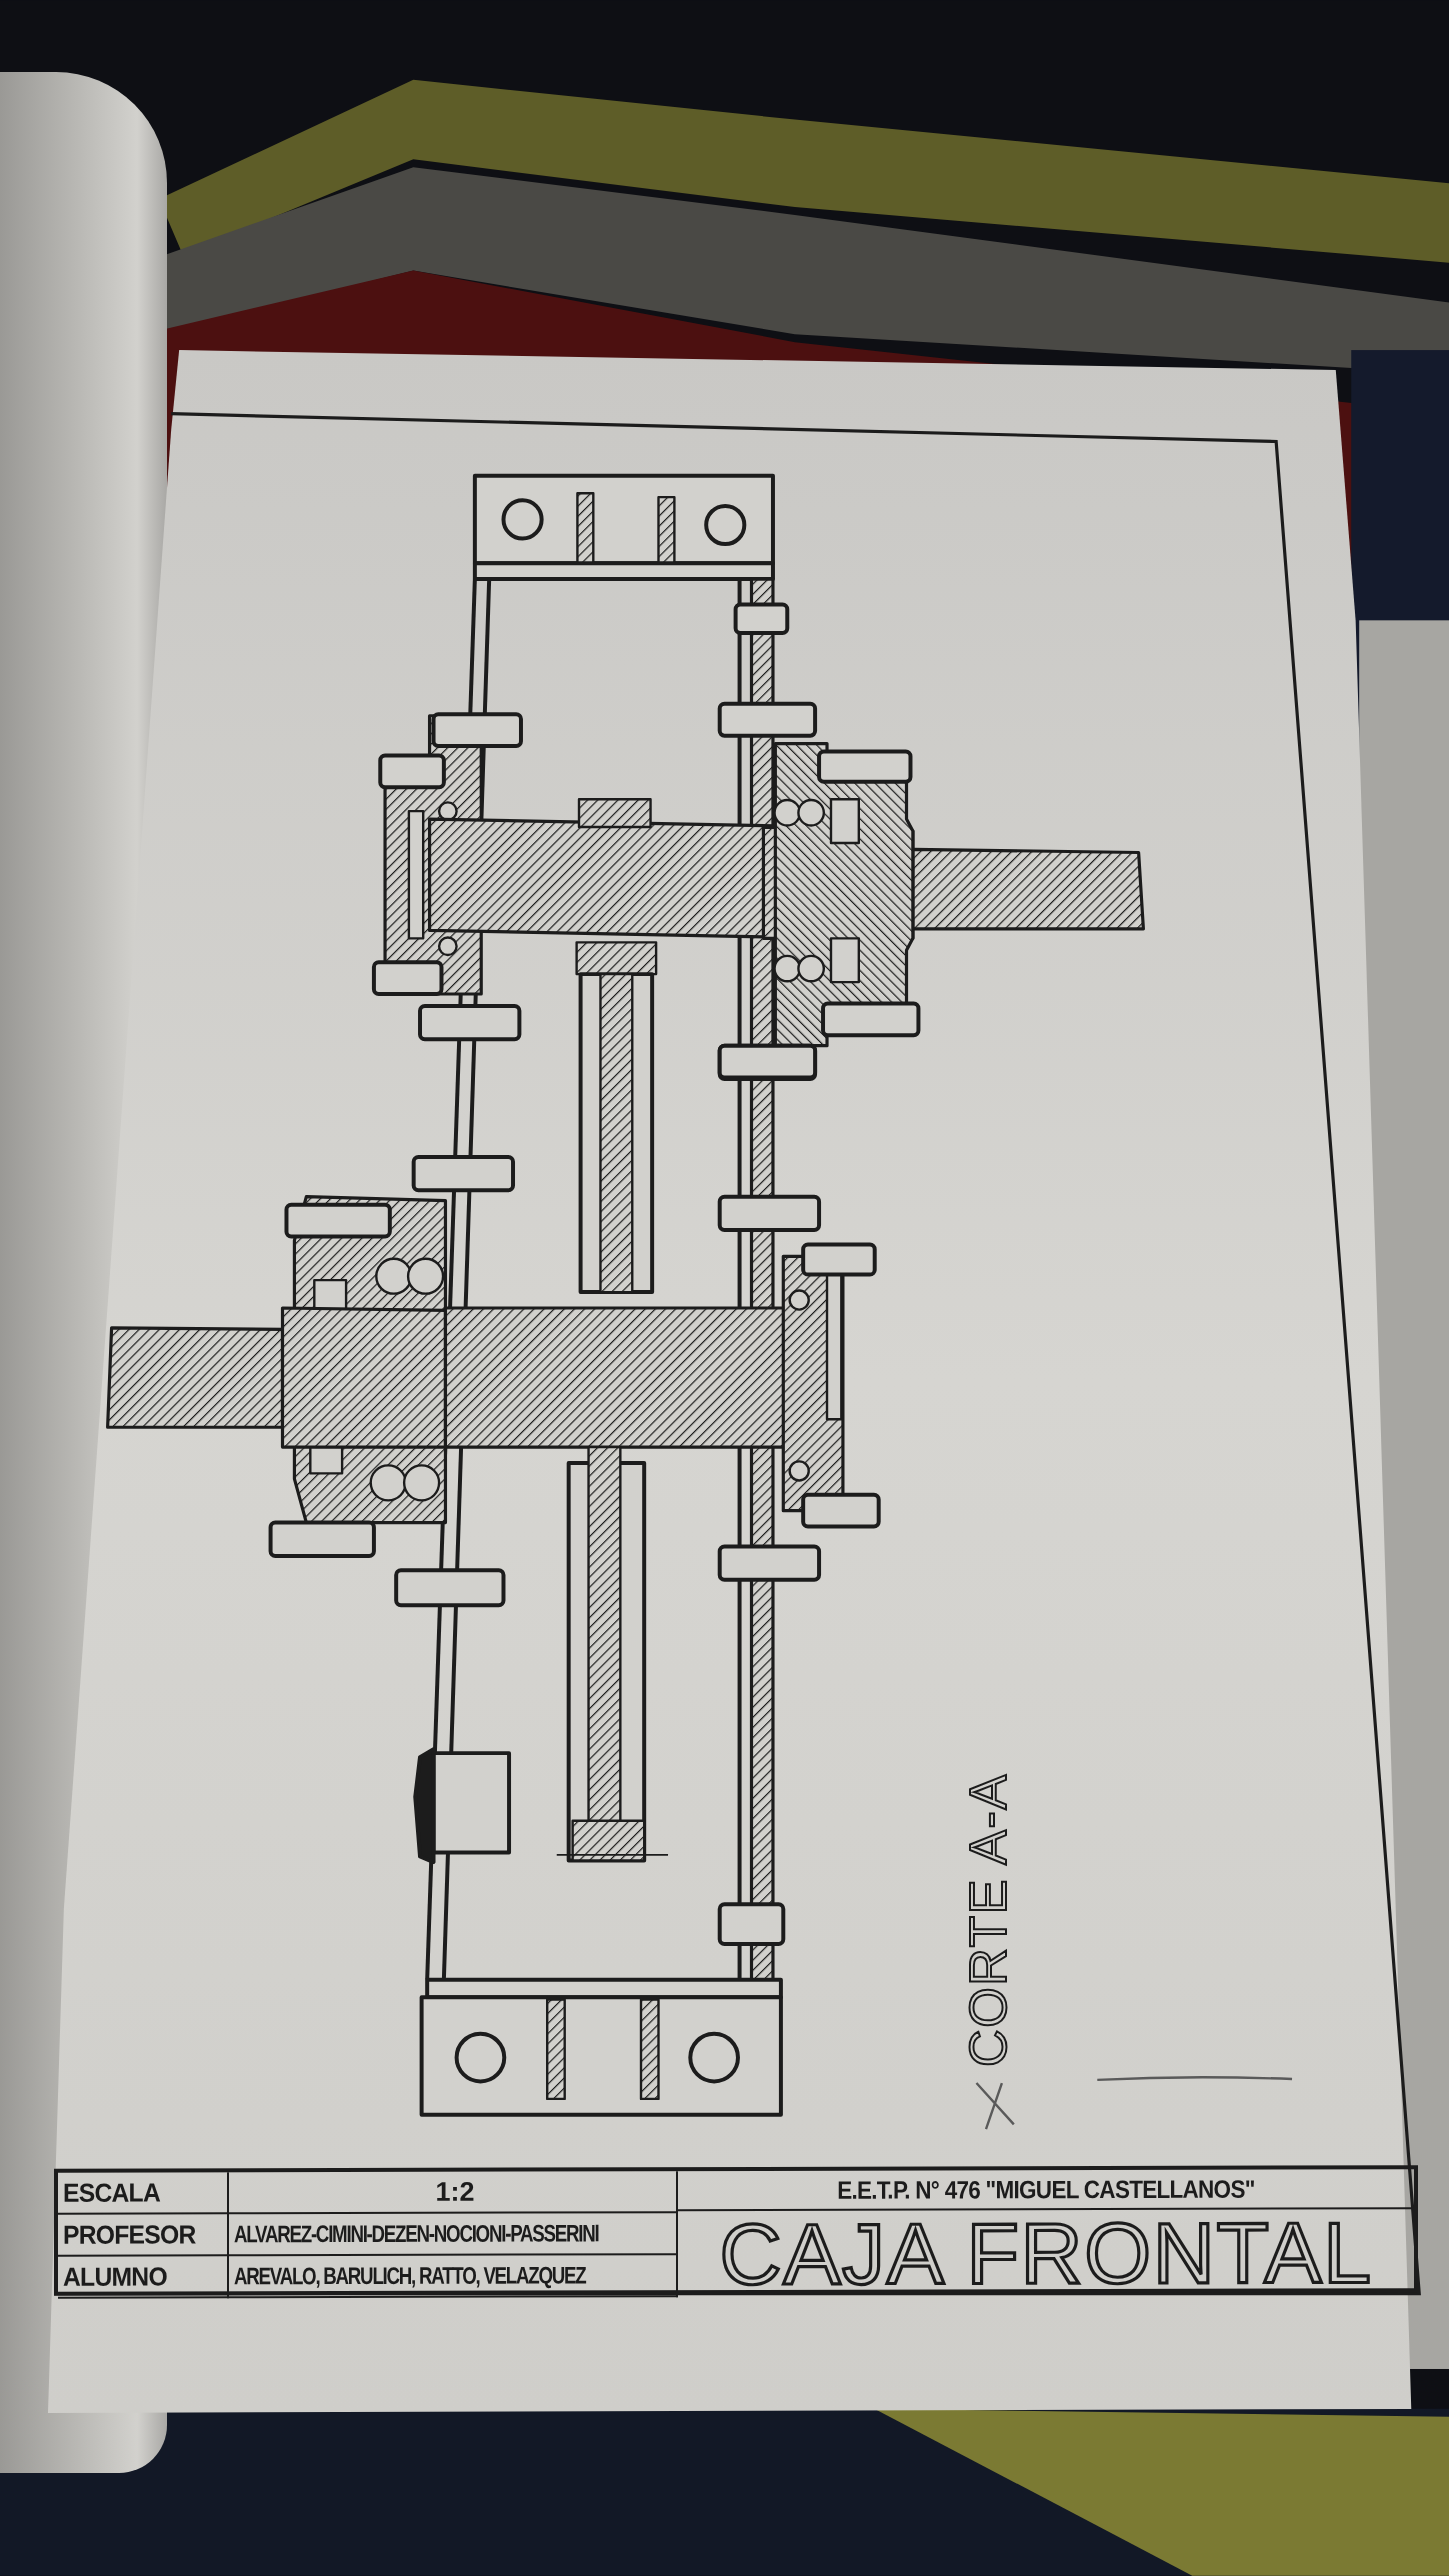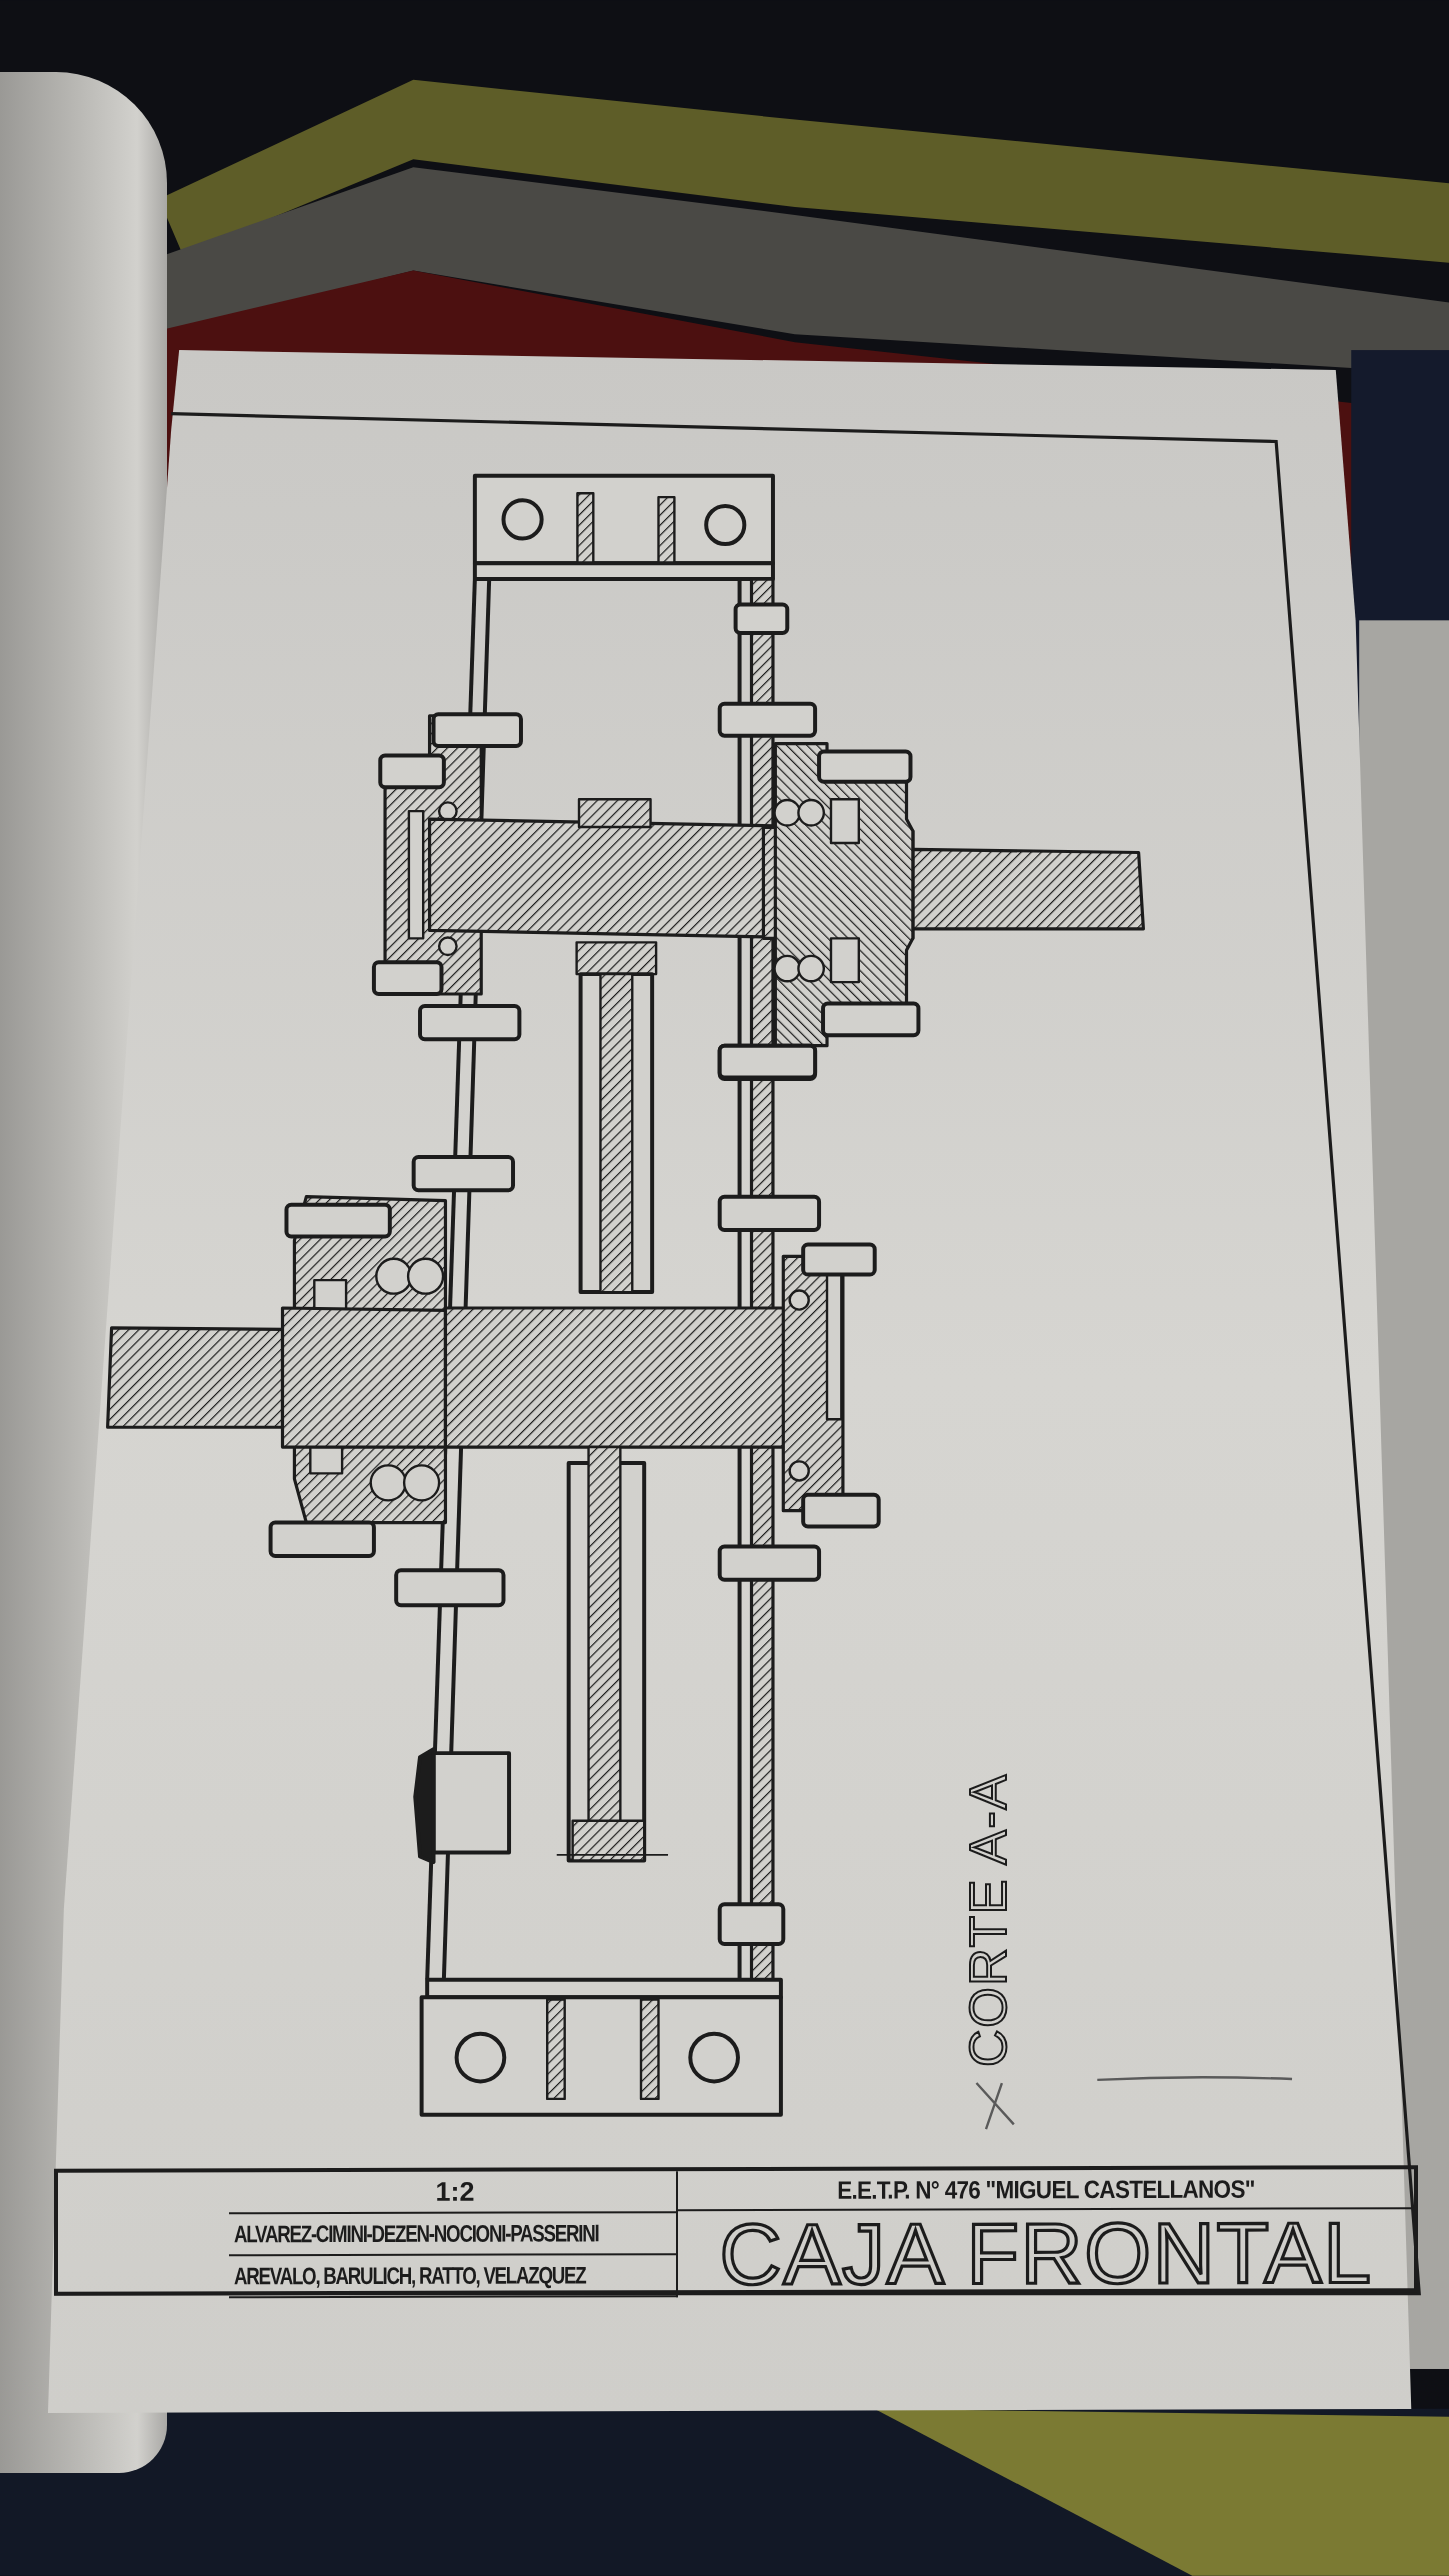--- a/index.html
+++ b/index.html
@@ -203,20 +203,31 @@
     </g>
 
     <path d="M1228 2620 L1275 2672 M1260 2620 L1240 2678" stroke="#5a5a5a" stroke-width="3" fill="none"></path>
     <path d="M1380 2616 Q1500 2610 1625 2615" stroke="#5a5a5a" stroke-width="3" fill="none"></path>
   </svg>
 </div>
 
 <div class="corte">CORTE A-A</div>
 
 <div class="titleblock">
+  <div class="tb-left tb-cell">
+    <div class="tb-row">
+        <span class="lbl">ESCALA</span>
+      </div>
+    <div class="tb-row">
+        <span class="lbl">PROFESOR</span>
+      </div>
+    <div class="tb-row">
+        <span class="lbl">ALUMNO</span>
+      </div>
+  </div>
   <div class="tb-mid tb-cell">
     <div class="tb-row">
         <span class="val center">1:2</span>
       </div>
     <div class="tb-row">
         <span class="val">ALVAREZ-CIMINI-DEZEN-NOCIONI-PASSERINI</span>
       </div>
     <div class="tb-row">
         <span class="val">AREVALO, BARULICH, RATTO, VELAZQUEZ</span>
       </div>

